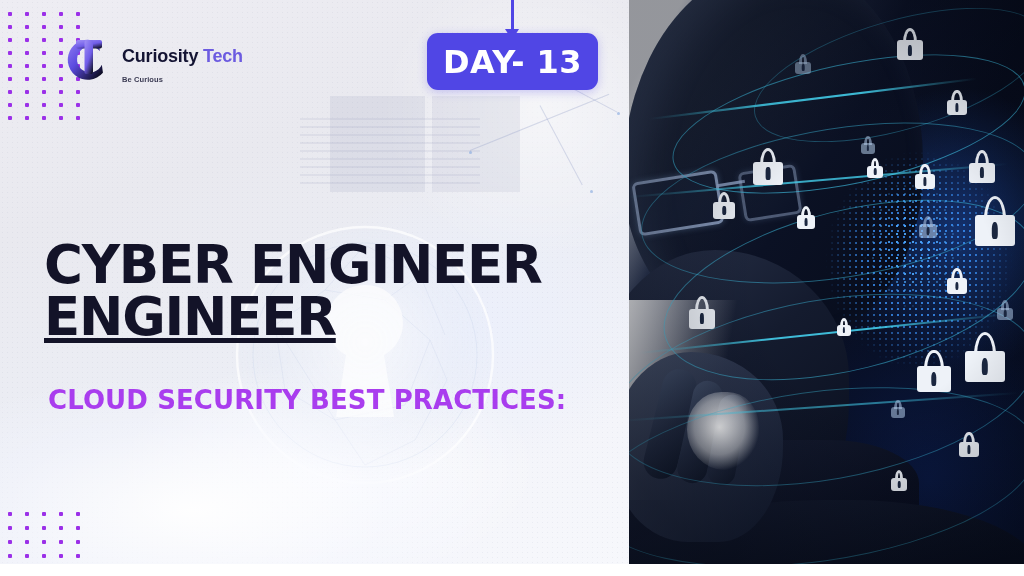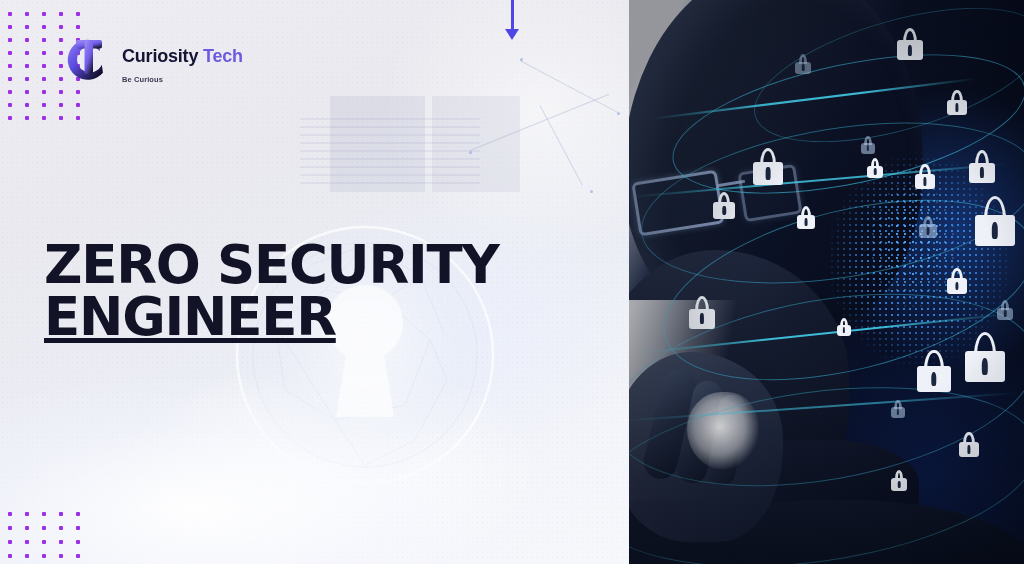--- a/index.html
+++ b/index.html
@@ -382,27 +382,31 @@
         <div class="logo-line1">
           <span class="c1">Curiosity</span><span>&nbsp;</span><span class="c2">Tech</span>
         </div>
         <div class="logo-line2">Be Curious</div>
       </div>
     </div>
   </div>
 
   <div class="arrow-down"></div>
   <div class="arrow-head"></div>
+  <div class="day-badge">
+    <span>DAY- 13</span>
+  </div>
 
 
   <div class="headline">
-    <span>ZERO SECURITY</span>
+    <span>CYBER ENGINEER</span>
     <span class="l2">ENGINEER</span>
   </div>
 
+  <div class="sub1">CLOUD SECURITY BEST PRACTICES:</div>
 
   <div class="photo">
     <div class="head"></div>
     <div class="cheek"></div>
     <div class="neck"></div>
     <div class="shoulder"></div>
 
     <div class="white-wedge"></div>
 
     <div class="glass-frame" style="left:6px; top:176px; width:86px; height:54px; transform:rotate(-9deg);"></div>

